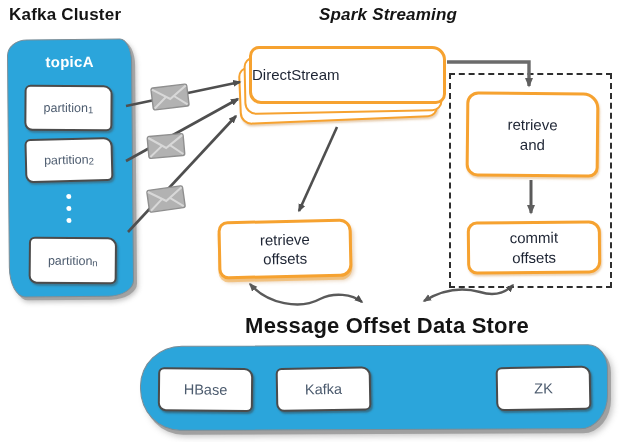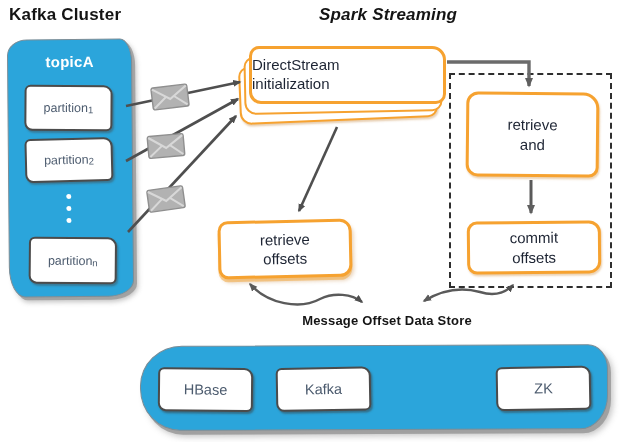--- a/index.html
+++ b/index.html
@@ -17,21 +17,21 @@
   .section-title {
     position: absolute;
     font-size: 17px;
     font-weight: 600;
     color: #141414;
     letter-spacing: 0.2px;
     white-space: nowrap;
   }
   #title-kafka { left: 9px; top: 5px; }
   #title-spark { left: 319px; top: 5px; font-style: italic; }
-  #title-store { left: 237px; top: 313px; width: 300px; text-align: center; font-size: 13px; }
+  #title-store { left: 237px; top: 313px; width: 300px; text-align: center; font-size: 22px; }
 
   
   #topic-shape {
     position: absolute;
     left: 8px; top: 39px;
     width: 125px; height: 258px;
     background: #2BA5DB;
     border: 1.5px solid #7d8d96;
     border-radius: 20px 12px 26px 16px / 16px 24px 16px 30px;
     box-shadow: 3px 3px 0 rgba(150,150,150,0.75), 4px 5px 5px rgba(120,120,120,0.45);
@@ -192,21 +192,20 @@
     <div class="partition-box" id="partition-n">
       <span>partition</span>
         <sub>n</sub>
     </div>
   </div>
 
   <div class="ds-sheet" id="ds-sheet-back"></div>
   <div class="ds-sheet" id="ds-sheet-mid"></div>
   <div id="directstream-box">
     <div>DirectStream</div>
-    <div>initialization</div>
   </div>
 
   <div id="dashed-boundary"></div>
 
   <div class="orange-box" id="process-box">
     <div>retrieve</div>
     <div>and</div>
   </div>
   <div class="orange-box" id="commit-box">
     <div>commit</div>

